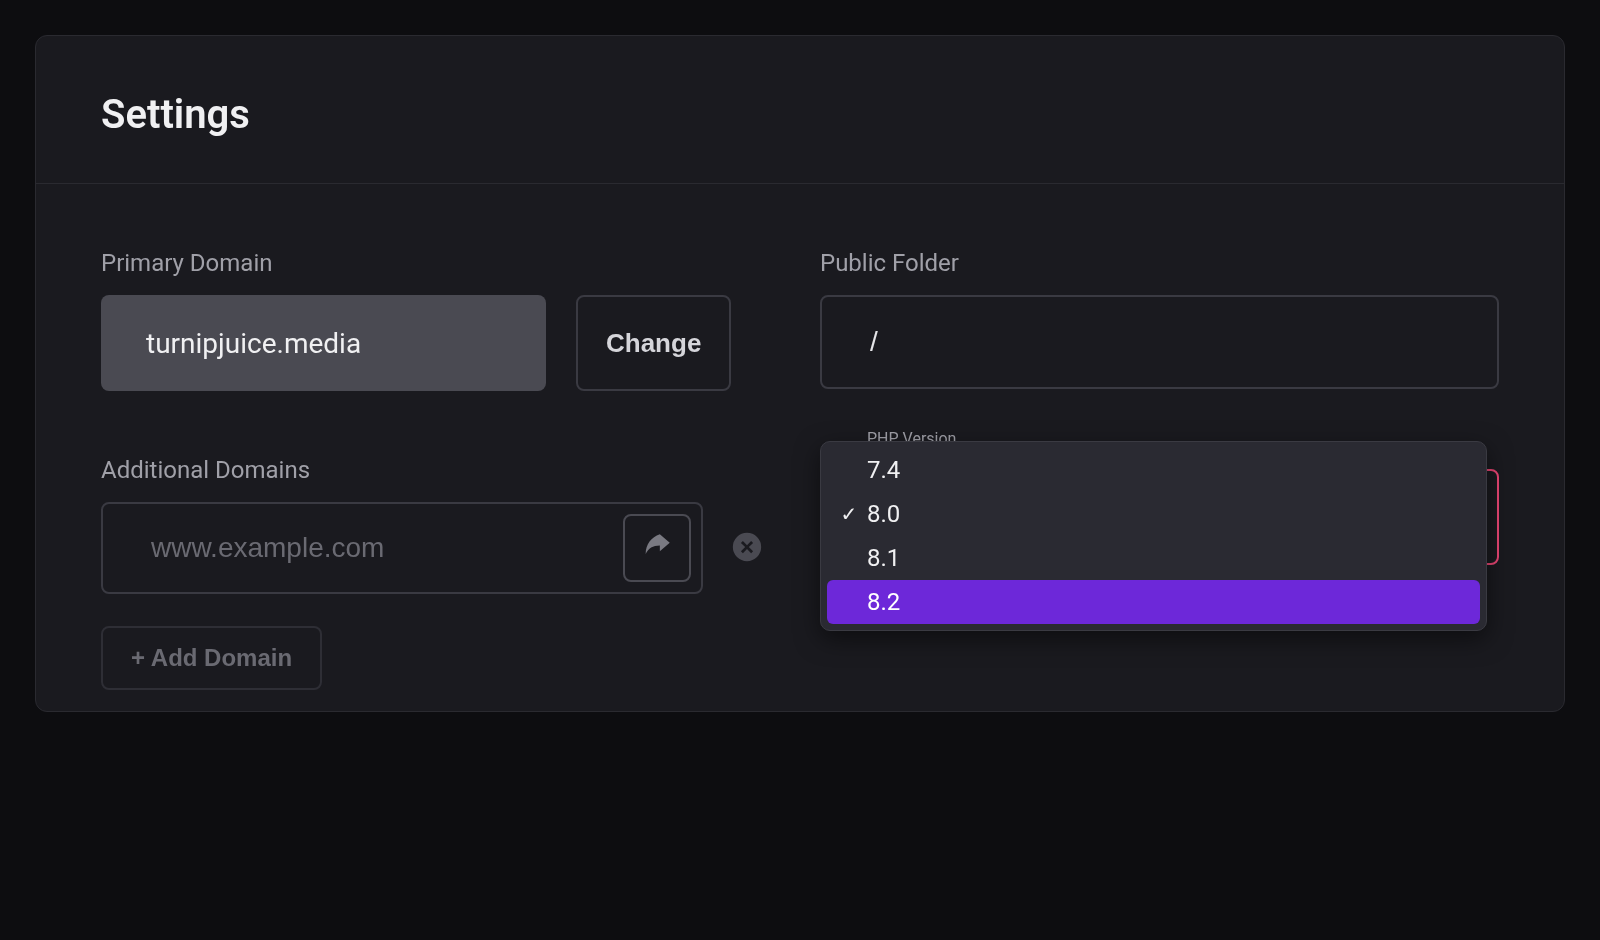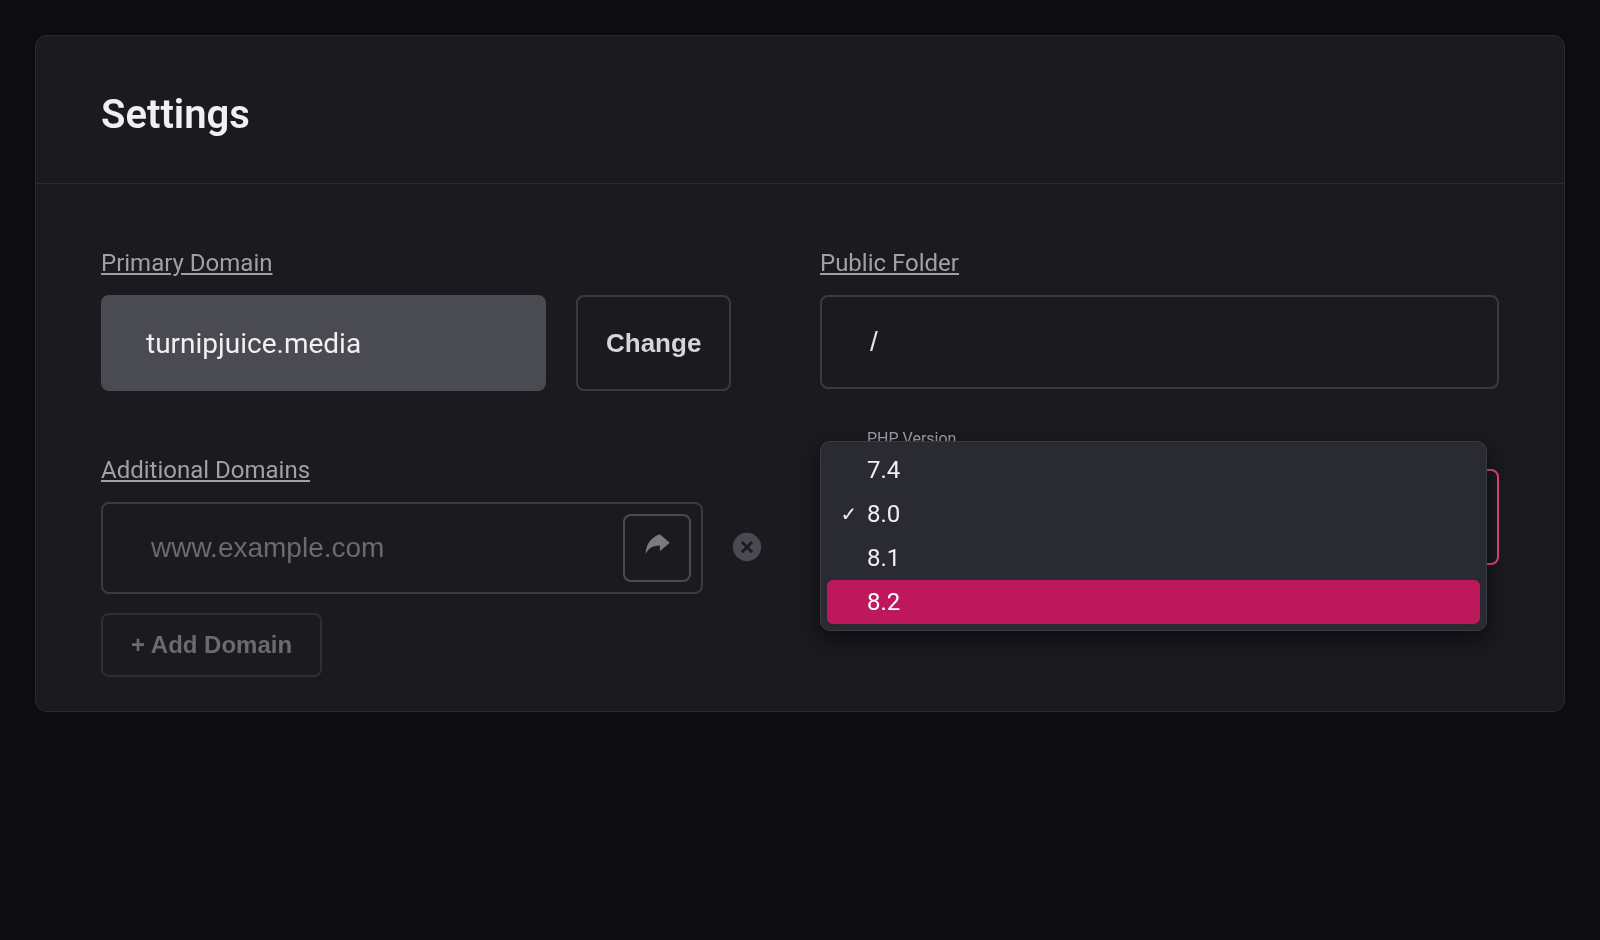--- a/index.html
+++ b/index.html
@@ -40,21 +40,20 @@
     }
     .col {
       flex: 1;
       display: flex;
       flex-direction: column;
     }
     .field-label {
       font-size: 24px;
       color: #a0a0a8;
       margin-bottom: 18px;
-      text-decoration: underline;
     }
     .primary-row {
       display: flex;
       gap: 30px;
       margin-bottom: 65px;
       align-items: flex-end;
     }
     .primary-domain-box {
       background: #4a4a52;
       border-radius: 8px;
@@ -75,21 +74,21 @@
       font-size: 26px;
       font-weight: 600;
       padding: 0 28px;
       height: 96px;
       cursor: pointer;
     }
     .additional-row {
       display: flex;
       align-items: center;
       gap: 26px;
-      margin-bottom: 19px;
+      margin-bottom: 32px;
     }
     .domain-input-wrap {
       position: relative;
       flex: 0 0 602px;
     }
     .domain-input {
       width: 100%;
       height: 92px;
       background: transparent;
       border: 2px solid #3a3a42;
@@ -203,21 +202,21 @@
       cursor: pointer;
     }
     .dropdown-option .check {
       width: 24px;
       display: inline-flex;
       justify-content: center;
       margin-right: 6px;
       font-size: 20px;
     }
     .dropdown-option.highlighted {
-      background: #be185d;
+      background: #6d28d9;
       color: #ffffff;
       text-align: right;
     }
     .save-row {
       position: absolute;
       right: 65px;
       bottom: -5px;
     }
     .save-btn {
       background: #e94674;

